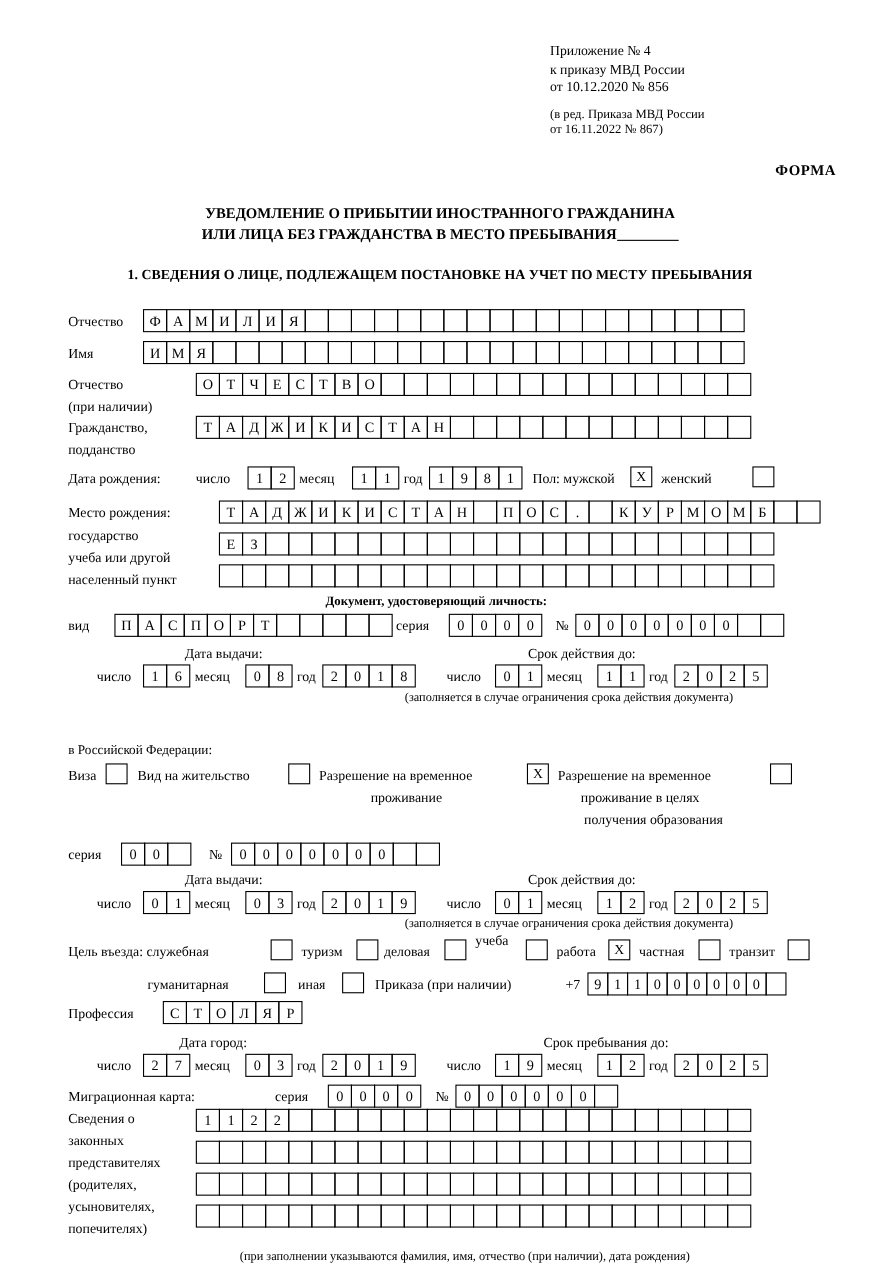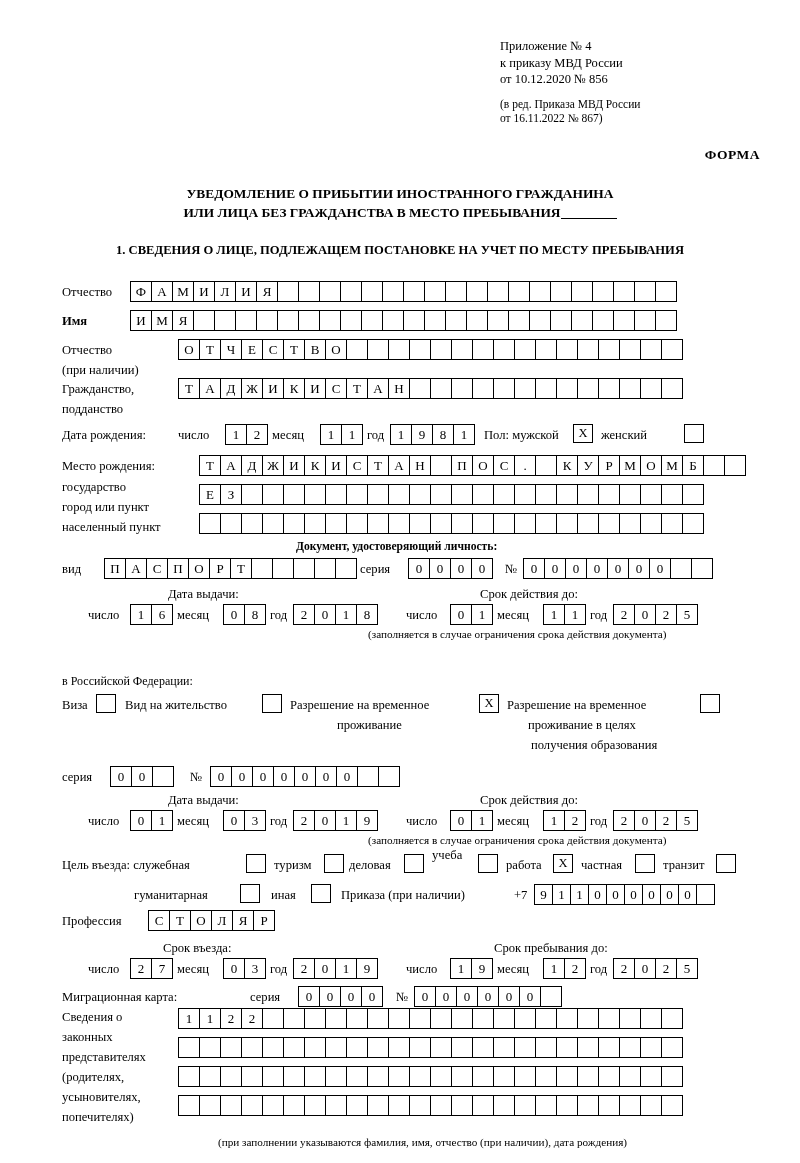--- a/index.html
+++ b/index.html
@@ -65,21 +65,21 @@
       <div class="cell"></div>
       <div class="cell"></div>
       <div class="cell"></div>
       <div class="cell"></div>
       <div class="cell"></div>
       <div class="cell"></div>
       <div class="cell"></div>
       <div class="cell"></div>
     </div>
 
-  <div class="lbl" style="left:62px;top:314px;font-weight:bold;">Имя</div>
+  <div class="lbl" style="left:62px;top:314px;">Имя</div>
   <div class="cells" id="c-name" style="left:130px;top:310px;">
       <div class="cell">И</div>
       <div class="cell">М</div>
       <div class="cell">Я</div>
       <div class="cell"></div>
       <div class="cell"></div>
       <div class="cell"></div>
       <div class="cell"></div>
       <div class="cell"></div>
       <div class="cell"></div>
@@ -178,21 +178,21 @@
       <div class="cell">8</div>
       <div class="cell">1</div>
     </div>
   <div class="lbl" style="left:484px;top:428px;">Пол: мужской</div>
   <div class="abox" style="left:573px;top:424px;">X</div>
   <div class="lbl" style="left:601px;top:428px;">женский</div>
   <div class="abox" style="left:684px;top:424px;"></div>
 
   <div class="lbl" style="left:62px;top:459px;">Место рождения:</div>
   <div class="lbl" style="left:62px;top:480px;text-align:right;">государство</div>
-  <div class="lbl" style="left:62px;top:500px;">город или пункт</div>
+  <div class="lbl" style="left:62px;top:500px;">учеба или другой</div>
   <div class="lbl" style="left:62px;top:520px;">населенный пункт</div>
   <div class="cells" id="c-bp1" style="left:199px;top:455px;">
       <div class="cell">Т</div>
       <div class="cell">А</div>
       <div class="cell">Д</div>
       <div class="cell">Ж</div>
       <div class="cell">И</div>
       <div class="cell">К</div>
       <div class="cell">И</div>
       <div class="cell">С</div>
@@ -454,21 +454,21 @@
   <div class="lbl" style="left:62px;top:914px;">Профессия</div>
   <div class="cells" id="c-prof" style="left:148px;top:910px;">
       <div class="cell">С</div>
       <div class="cell">Т</div>
       <div class="cell">О</div>
       <div class="cell">Л</div>
       <div class="cell">Я</div>
       <div class="cell">Р</div>
     </div>
 
-  <div class="lbl" style="left:163px;top:941px;">Срок въезда:</div>
+  <div class="lbl" style="left:163px;top:941px;">Дата город:</div>
   <div class="lbl" style="left:474px;top:941px;margin-left:20px;">Срок пребывания до:</div>
 
   <div class="lbl" style="left:88px;top:962px;">число</div>
   <div class="cells" id="c-entday" style="left:130px;top:958px;">
       <div class="cell">2</div>
       <div class="cell">7</div>
     </div>
   <div class="lbl" style="left:177px;top:962px;">месяц</div>
   <div class="cells" id="c-entmonth" style="left:223px;top:958px;">
       <div class="cell">0</div>

